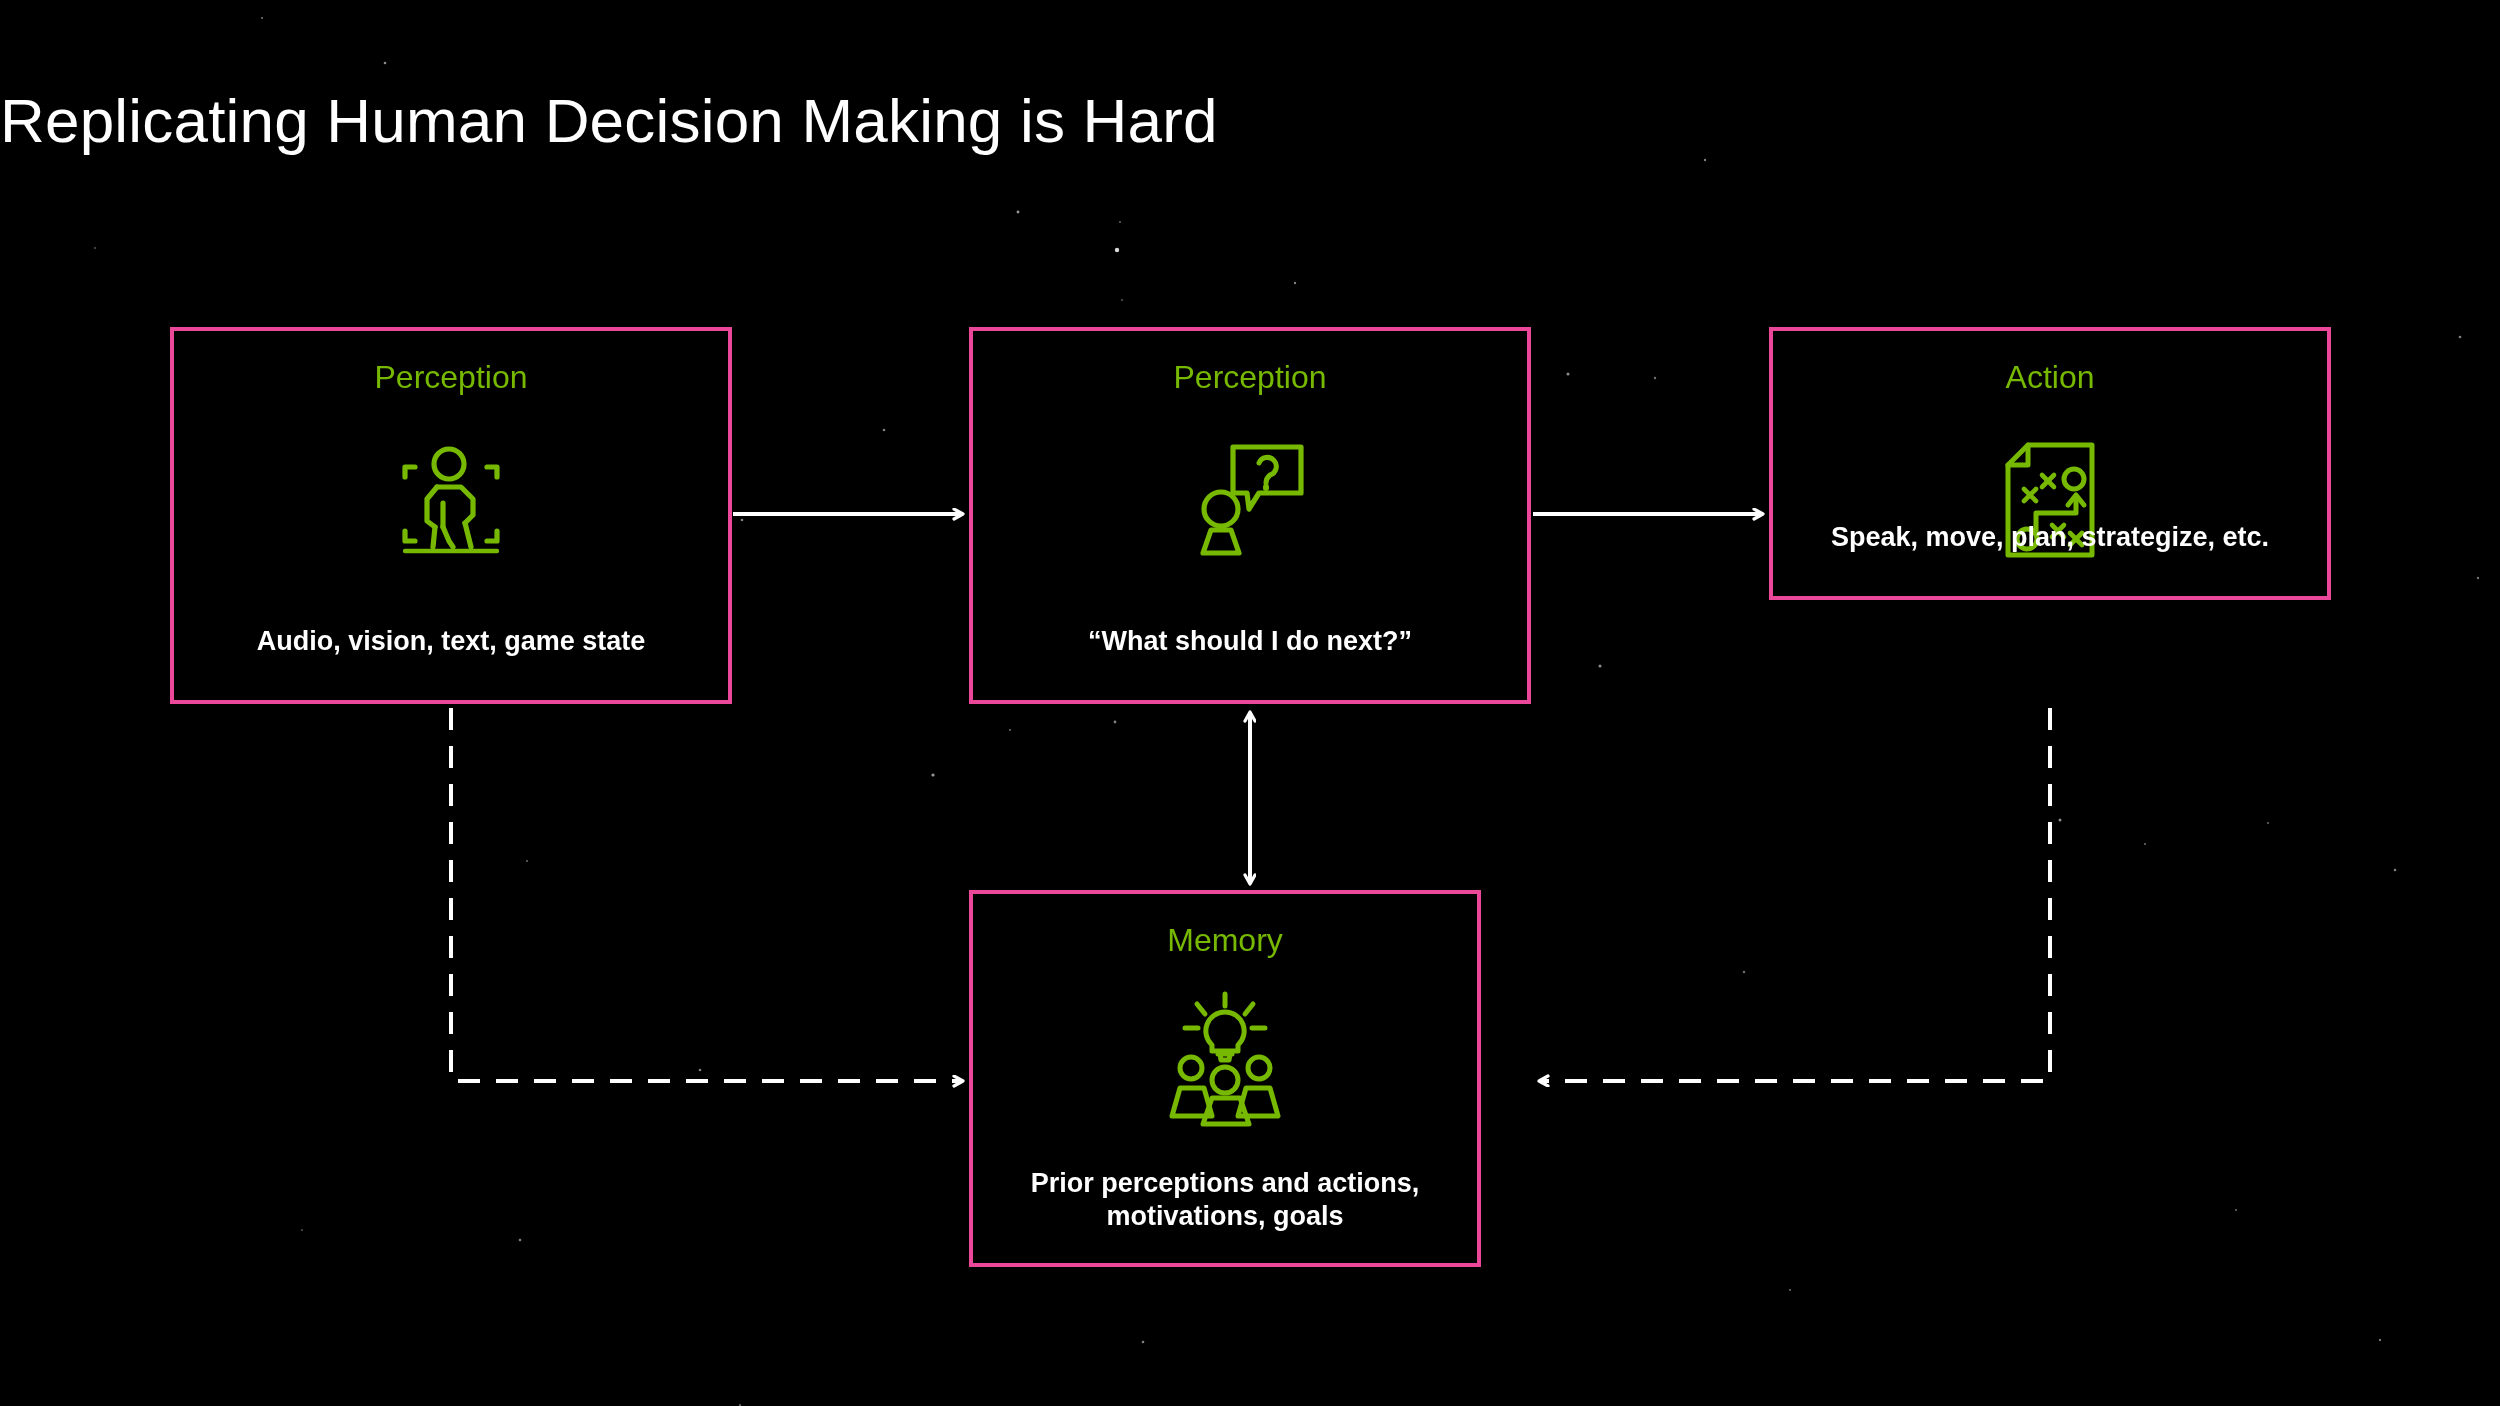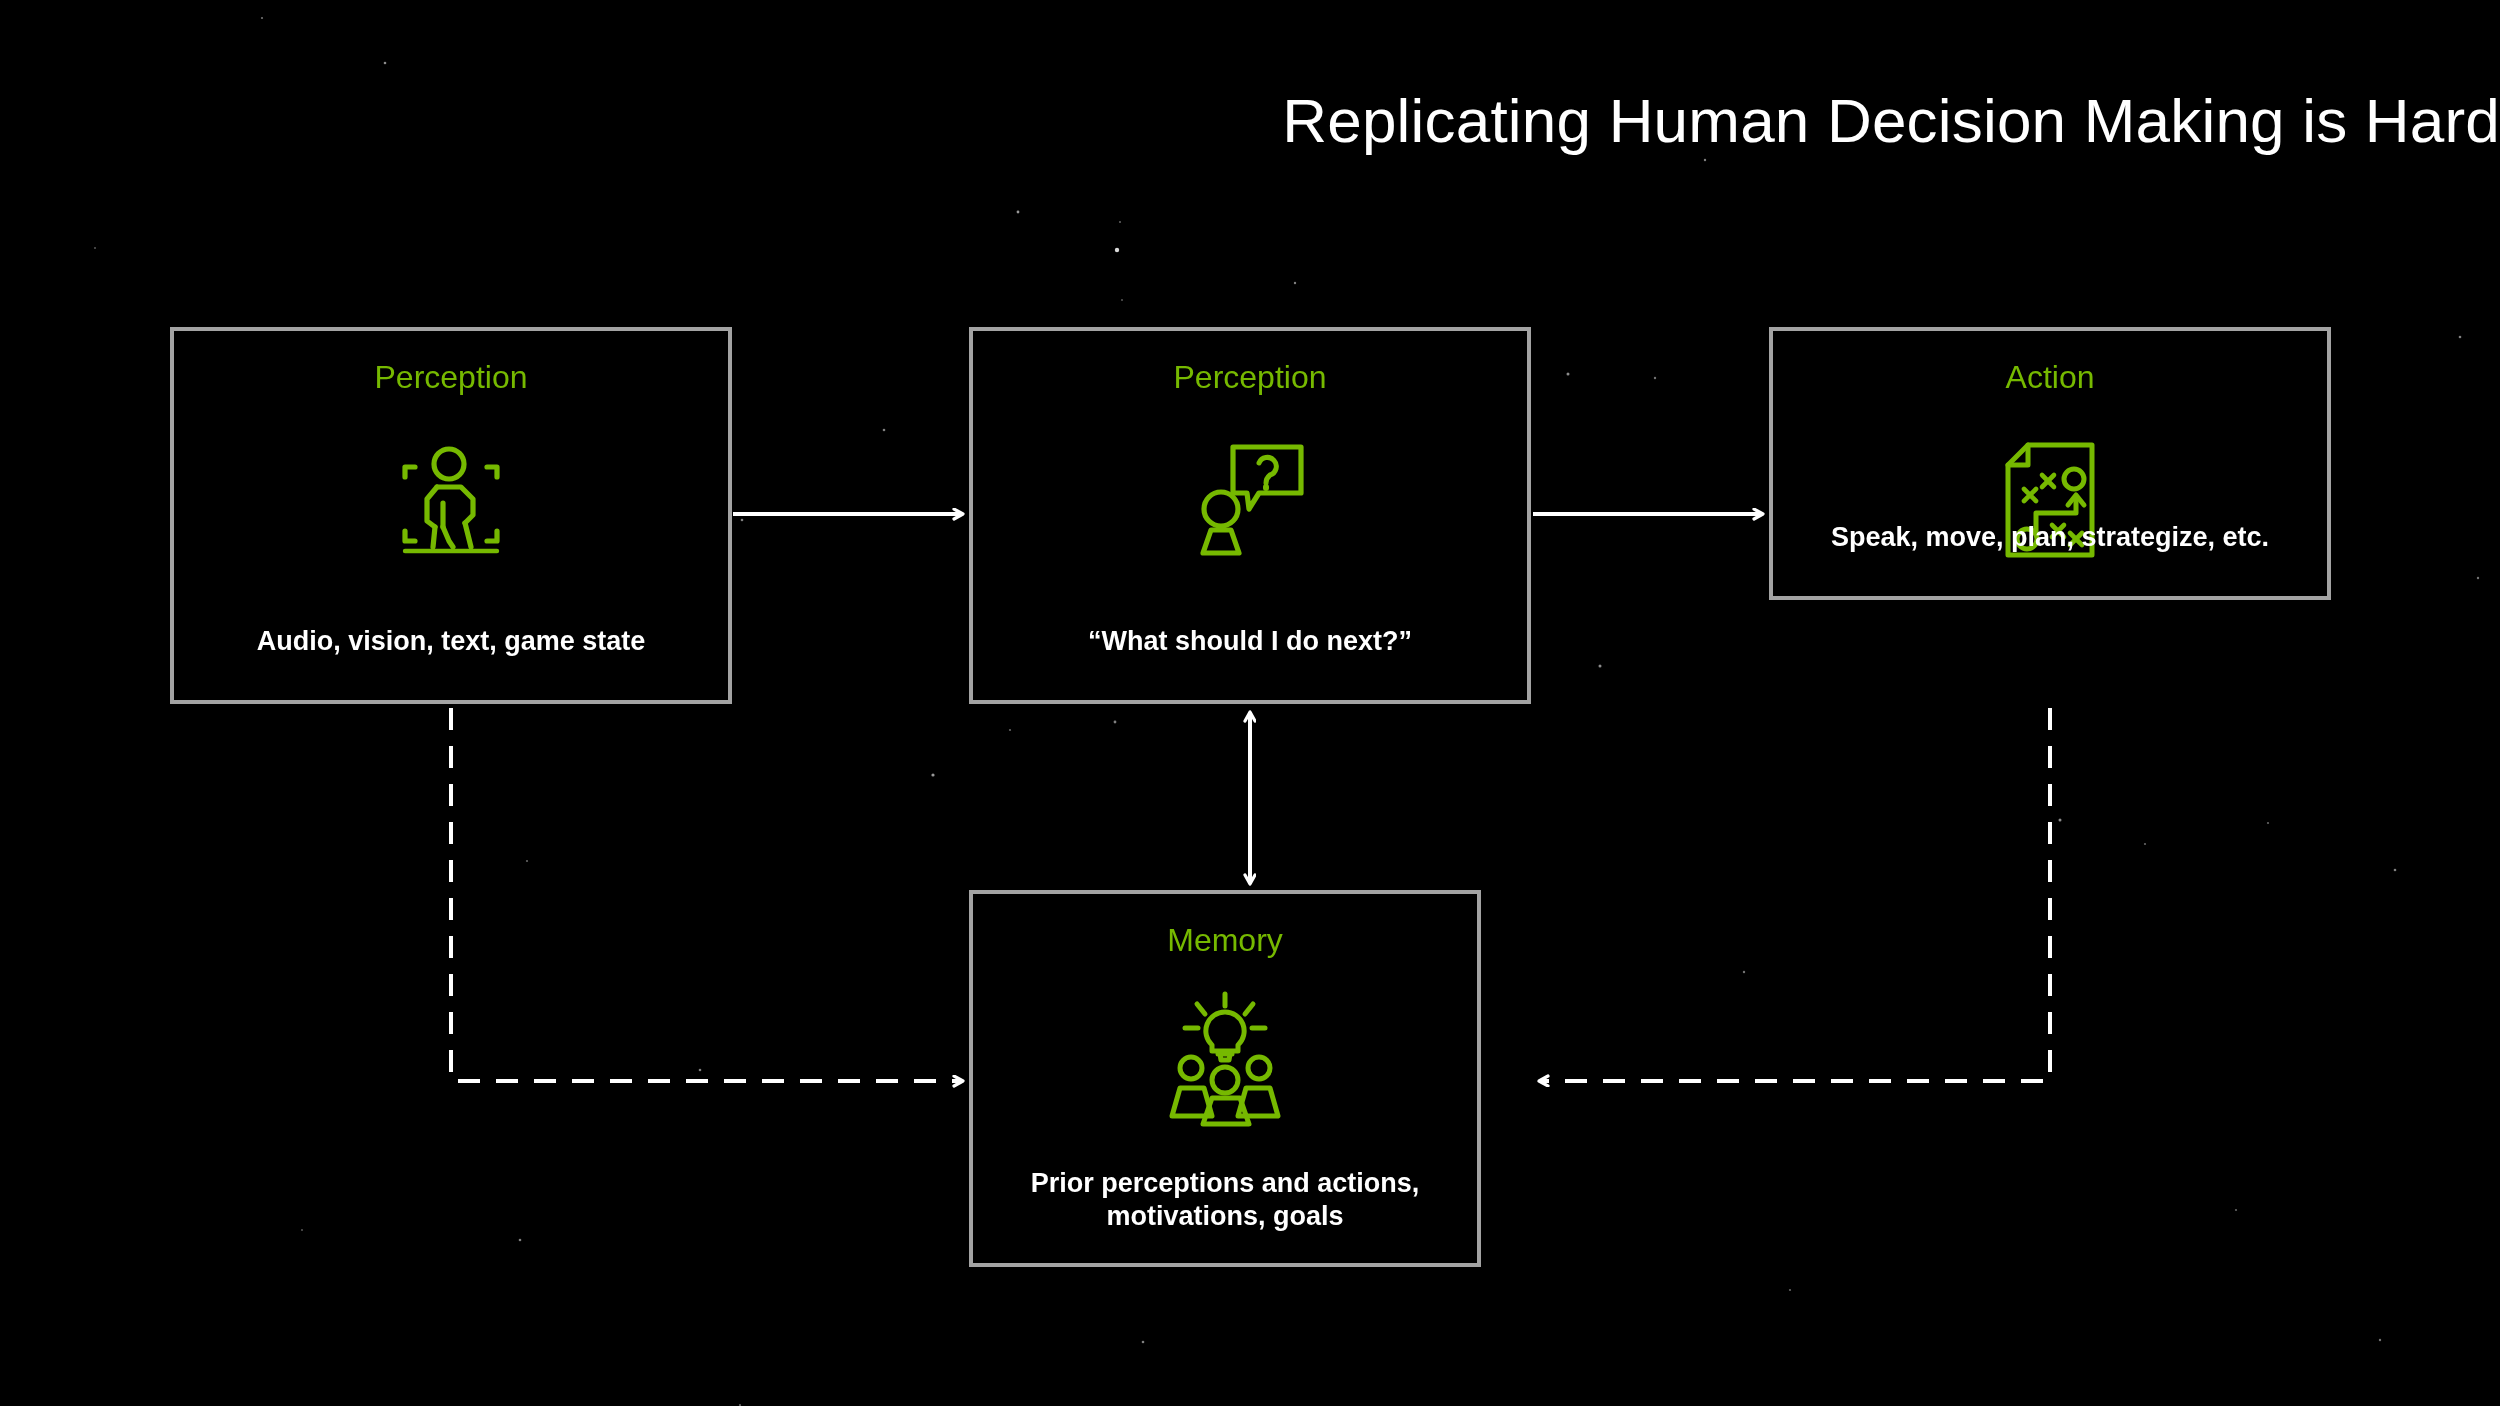--- a/index.html
+++ b/index.html
@@ -19,31 +19,31 @@
   #starfield {
     position: absolute;
     inset: 0;
     pointer-events: none;
   }
   #slide-title {
     position: absolute;
     left: 0;
     top: 85px;
     width: 2500px;
-    text-align: right;
+    text-align: left;
     color: #ffffff;
     font-size: 62px;
     font-weight: 400;
     letter-spacing: 0.2px;
     white-space: nowrap;
   }
 
   .node-box {
     position: absolute;
-    border: 4px solid #a3a3a3;
+    border: 4px solid #ec4899;
     background: #000000;
     box-sizing: border-box;
   }
   .node-title {
     position: absolute;
     left: 0;
     right: 0;
     top: 28px;
     text-align: center;
     color: #76b900;

